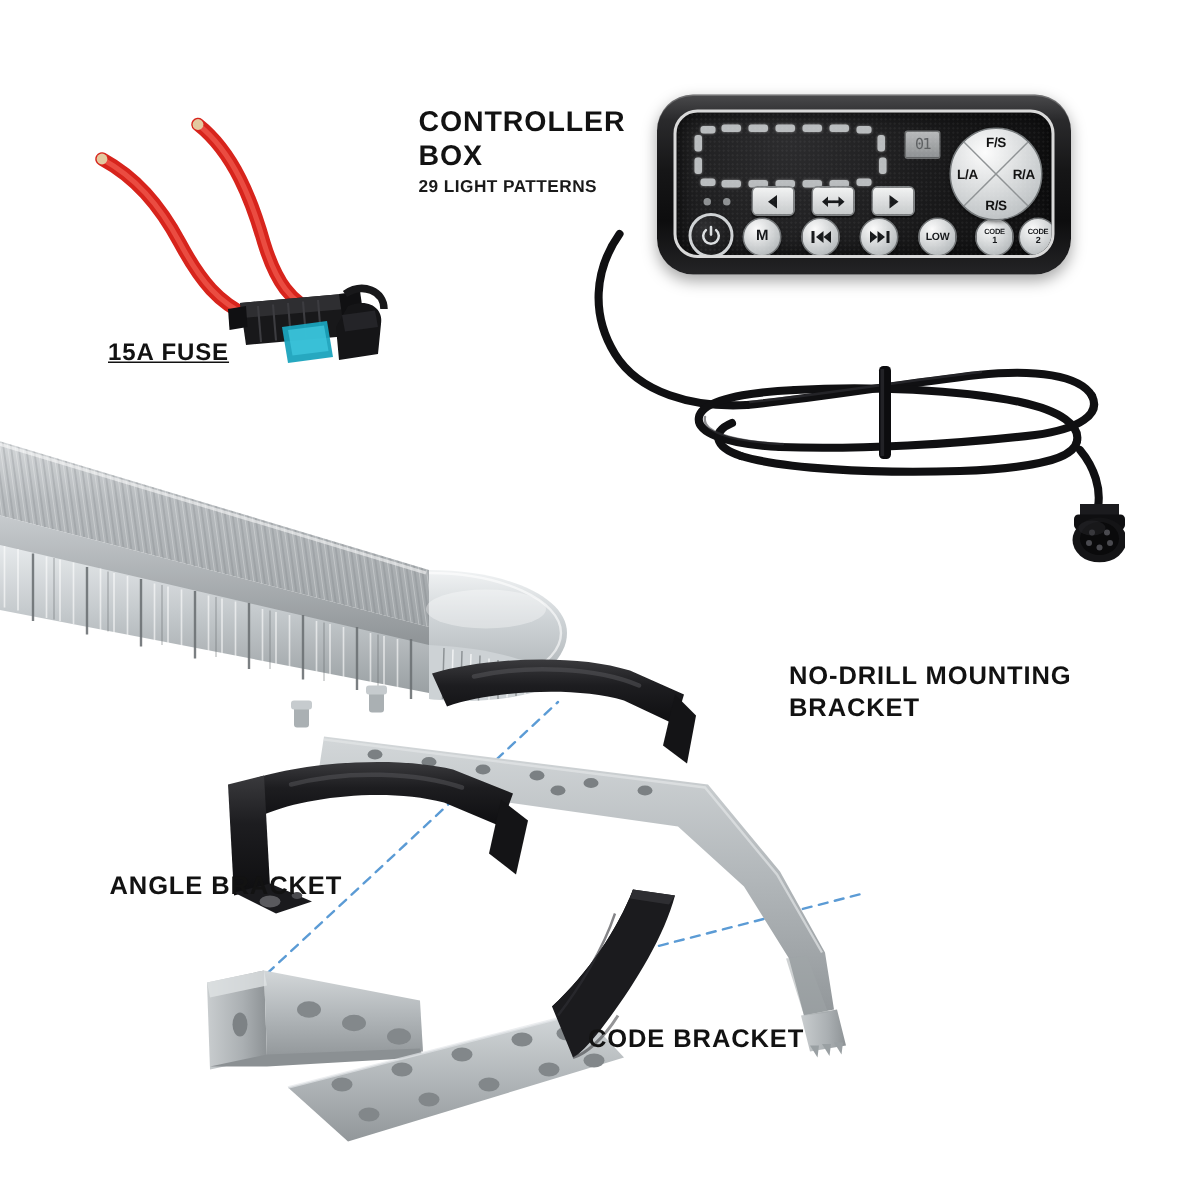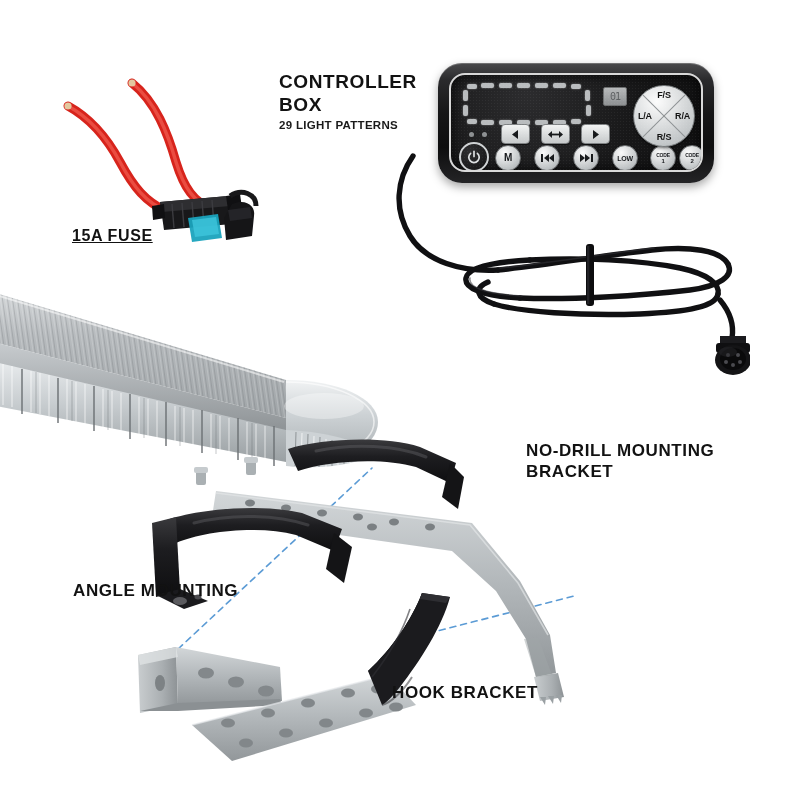--- a/index.html
+++ b/index.html
@@ -533,16 +533,16 @@
       <path d="M262,272 C286,246 306,218 312,196 L302,188 C292,214 272,244 248,266 Z" fill="#151517"></path>
       <path d="M248,266 C272,244 292,214 302,188 L330,192 C322,222 300,256 280,282 C272,292 266,298 262,300 Z" fill="#1b1b1e"></path>
       <path d="M302,188 L330,192 L326,198 L300,194 Z" fill="#2e2e32"></path>
       <path d="M290,204 C282,228 266,254 252,272" stroke="#313136" stroke-width="1.6" fill="none" opacity=".6"></path>
       <path d="M262,300 C270,298 282,288 292,272" stroke="#2a2a2e" stroke-width="2" fill="none" opacity=".5"></path>
     </g>
   </svg>
 
   <div class="lbl" style="left:526px;top:441px;font-size:17px;">NO-DRILL MOUNTING
 BRACKET</div>
-  <div class="lbl" style="left:73px;top:581px;font-size:17px;">ANGLE MOUNTING</div>
-  <div class="lbl" style="left:392px;top:683px;font-size:17px;">HOOK BRACKET</div>
+  <div class="lbl" style="left:73px;top:581px;font-size:17px;">ANGLE BRACKET</div>
+  <div class="lbl" style="left:392px;top:683px;font-size:17px;">CODE BRACKET</div>
 
 </div>
 
 </body></html>

